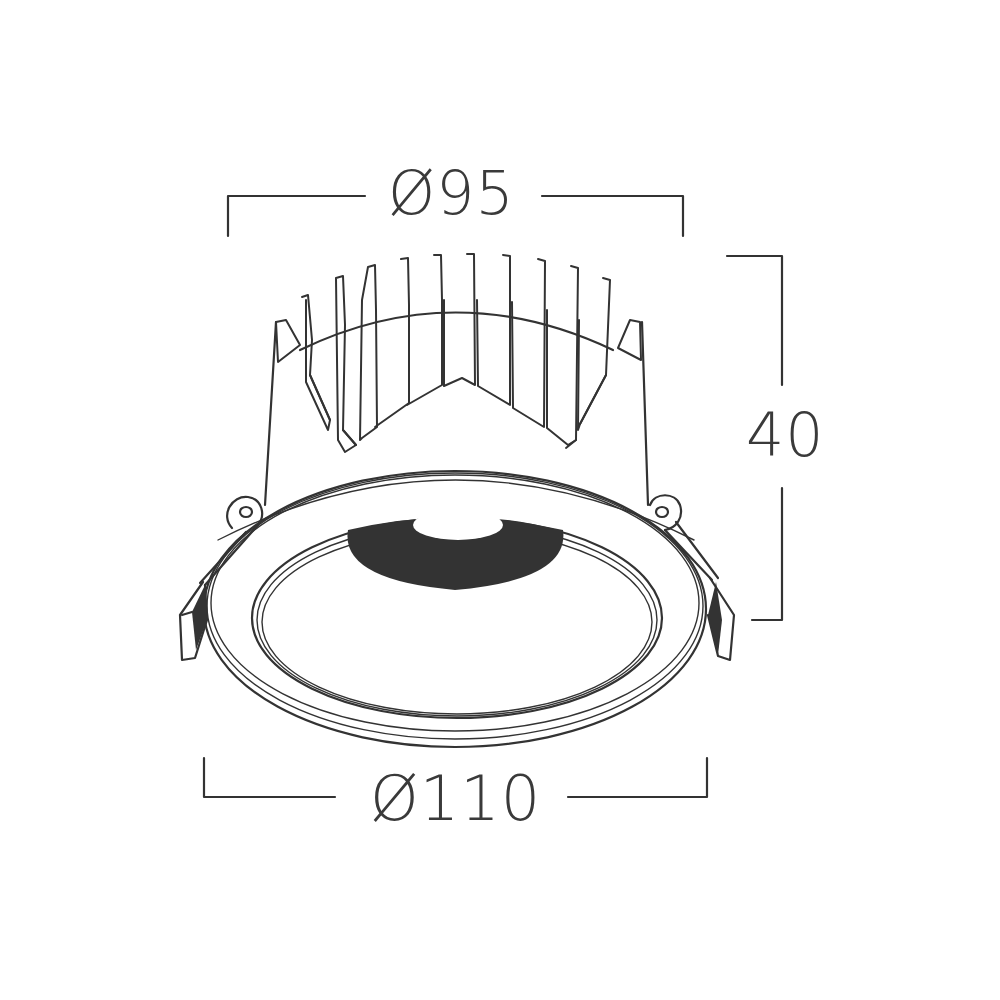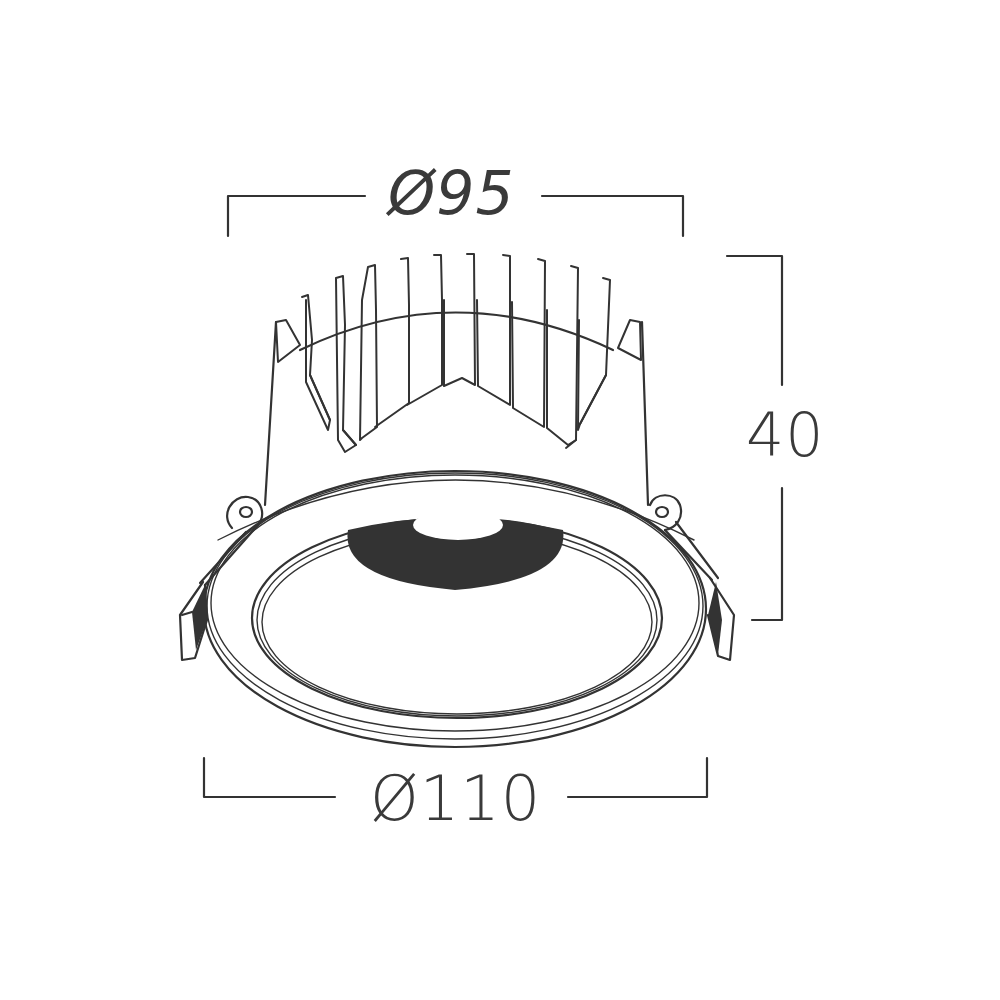--- a/index.html
+++ b/index.html
@@ -6,21 +6,21 @@
   body { width: 1000px; height: 1000px; position: relative; overflow: hidden; }
   #canvas { position: absolute; left: 0; top: 0; width: 1000px; height: 1000px; }
   .dim-label {
     position: absolute;
     font-family: "DejaVu Sans", sans-serif;
     color: #3a3a3a;
     font-weight: 300;
     line-height: 1;
     white-space: nowrap;
   }
-  #label-top { left: 388px; top: 163px; font-size: 60px; letter-spacing: 1px; font-style: italic; }
+  #label-top { left: 388px; top: 163px; font-size: 60px; letter-spacing: 1px; }
   #label-bottom { left: 370px; top: 768px; font-size: 62px; letter-spacing: 1px; text-align: right; }
   #label-height { left: 746px; top: 405px; font-size: 60px; letter-spacing: 1px; }
 </style>
 </head>
 <body>
 
 <svg id="canvas" viewBox="0 0 1000 1000" xmlns="http://www.w3.org/2000/svg">
   <g fill="none" stroke="#333333" stroke-width="2.2" stroke-linejoin="round" stroke-linecap="round">
 
     <g>

